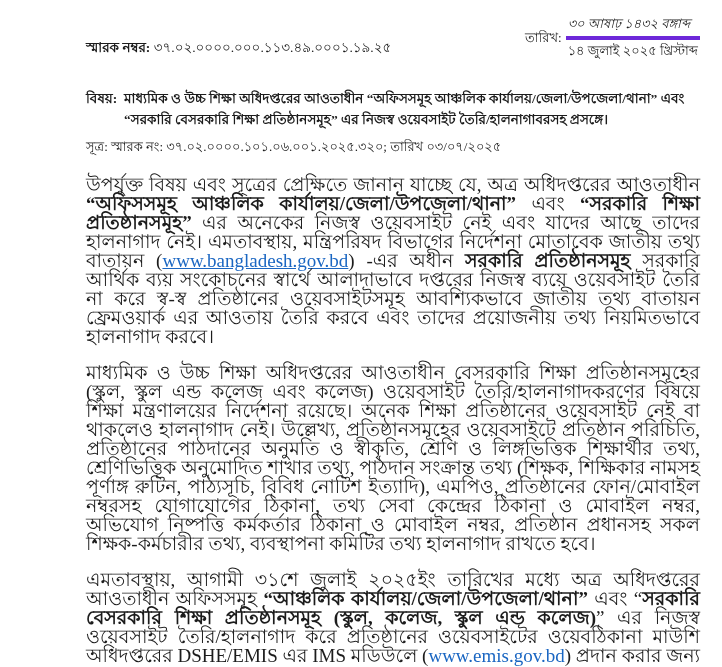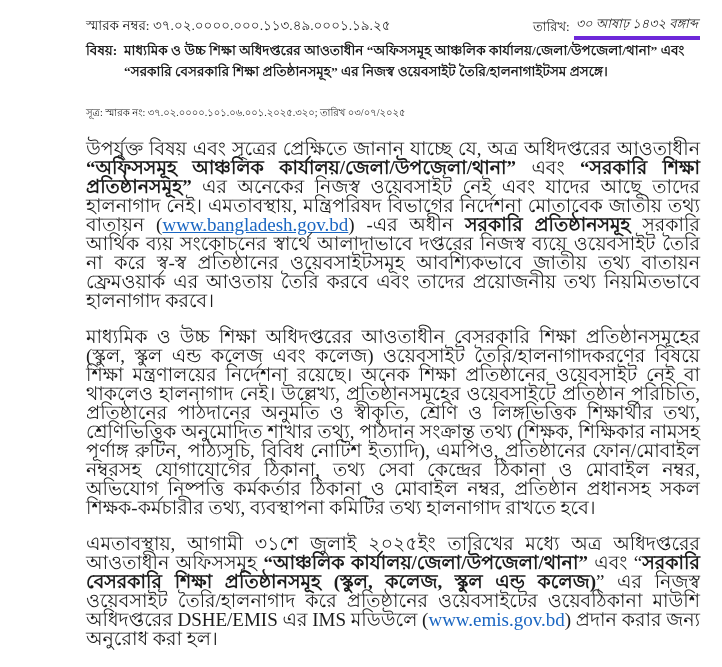--- a/index.html
+++ b/index.html
@@ -14,39 +14,40 @@
     width: 722px; height: 667px;
     padding: 14px 22px 8px 86px;
   }
   
   .header-row {
     display: flex;
     justify-content: space-between;
     align-items: flex-end;
   }
   .memo-line { font-size: 13.5px; padding-bottom: 2px; white-space: nowrap; }
-  .memo-line .label { font-weight: normal; }
+  .memo-line .label { font-weight: bold; }
   .date-block {
     display: flex; align-items: center;
     font-size: 13px; white-space: nowrap;
   }
   .date-label { margin-right: 4px; }
   .date-stack { display: inline-block; text-align: left; }
   .date-top { border-bottom: 4px solid #6d28d9; padding: 0 2px 1px 2px; font-style: italic; }
   .date-bottom { padding: 1px 2px 0 2px; }
   
   .subject-row {
     display: flex;
+    margin-top: 26px;
     font-weight: bold;
     font-size: 13.5px;
     line-height: 21px;
   }
   .subject-label { flex: 0 0 38px; }
   .subject-text { flex: 1; padding-right: 6px; }
-  .ref-line { margin-top: 23px; font-size: 10px; }
+  .ref-line { margin-top: 7px; font-size: 13px; }
   
   .para {
     margin-top: 17px;
     font-size: 19px;
     line-height: 19px;
     text-align: justify;
   }
   .para .bold { font-weight: bold; }
   a.doc-link { color: var(--link-color, #1a66c2); text-decoration: none; cursor: pointer; }
   a.doc-link.u { text-decoration: underline; }
@@ -67,27 +68,28 @@
 
   <div class="header-row">
     <div class="memo-line">
       <span class="label">স্মারক নম্বর:</span>
       <span>৩৭.০২.০০০০.০০০.১১৩.৪৯.০০০১.১৯.২৫</span>
     </div>
     <div class="date-block">
       <span class="date-label">তারিখ:</span>
       <span class="date-stack">
         <span class="date-top" style="display:block">৩০ আষাঢ় ১৪৩২ বঙ্গাব্দ</span>
+        <span class="date-bottom" style="display:block">১৪ জুলাই ২০২৫ খ্রিস্টাব্দ</span>
       </span>
     </div>
   </div>
 
   <div class="subject-row">
     <span class="subject-label">বিষয়:</span>
-    <span class="subject-text">মাধ্যমিক ও উচ্চ শিক্ষা অধিদপ্তরের আওতাধীন “অফিসসমূহ আঞ্চলিক কার্যালয়/জেলা/উপজেলা/থানা” এবং “সরকারি বেসরকারি শিক্ষা প্রতিষ্ঠানসমূহ” এর নিজস্ব ওয়েবসাইট তৈরি/হালনাগাইটসম প্রসঙ্গে।</span>
+    <span class="subject-text">মাধ্যমিক ও উচ্চ শিক্ষা অধিদপ্তরের আওতাধীন “অফিসসমূহ আঞ্চলিক কার্যালয়/জেলা/উপজেলা/থানা” এবং “সরকারি বেসরকারি শিক্ষা প্রতিষ্ঠানসমূহ” এর নিজস্ব ওয়েবসাইট তৈরি/হালনাগাবরসহ প্রসঙ্গে।</span>
   </div>
 
   <div class="ref-line">সূত্র: স্মারক নং: ৩৭.০২.০০০০.১০১.০৬.০০১.২০২৫.৩২০; তারিখ ০৩/০৭/২০২৫</div>
 
   <div class="para"><span>উপর্যুক্ত বিষয় এবং সূত্রের প্রেক্ষিতে জানান যাচ্ছে যে, অত্র অধিদপ্তরের আওতাধীন </span><span class="bold">“অফিসসমূহ আঞ্চলিক কার্যালয়/জেলা/উপজেলা/থানা”</span><span> এবং </span><span class="bold">“সরকারি শিক্ষা প্রতিষ্ঠানসমূহ”</span><span> এর অনেকের নিজস্ব ওয়েবসাইট নেই এবং যাদের আছে তাদের হালনাগাদ নেই। এমতাবস্থায়, মন্ত্রিপরিষদ বিভাগের নির্দেশনা মোতাবেক জাতীয় তথ্য বাতায়ন (</span><a class="doc-link u" href="#">www.bangladesh.gov.bd</a><span>) -এর অধীন </span><span class="bold">সরকারি প্রতিষ্ঠানসমূহ</span><span> সরকারি আর্থিক ব্যয় সংকোচনের স্বার্থে আলাদাভাবে দপ্তরের নিজস্ব ব্যয়ে ওয়েবসাইট তৈরি না করে স্ব-স্ব প্রতিষ্ঠানের ওয়েবসাইটসমূহ আবশ্যিকভাবে জাতীয় তথ্য বাতায়ন ফ্রেমওয়ার্ক এর আওতায় তৈরি করবে এবং তাদের প্রয়োজনীয় তথ্য নিয়মিতভাবে হালনাগাদ করবে।</span></div>
   <div class="para"><span>মাধ্যমিক ও উচ্চ শিক্ষা অধিদপ্তরের আওতাধীন বেসরকারি শিক্ষা প্রতিষ্ঠানসমূহের (স্কুল, স্কুল এন্ড কলেজ এবং কলেজ) ওয়েবসাইট তৈরি/হালনাগাদকরণের বিষয়ে শিক্ষা মন্ত্রণালয়ের নির্দেশনা রয়েছে। অনেক শিক্ষা প্রতিষ্ঠানের ওয়েবসাইট নেই বা থাকলেও হালনাগাদ নেই। উল্লেখ্য, প্রতিষ্ঠানসমূহের ওয়েবসাইটে প্রতিষ্ঠান পরিচিতি, প্রতিষ্ঠানের পাঠদানের অনুমতি ও স্বীকৃতি, শ্রেণি ও লিঙ্গভিত্তিক শিক্ষার্থীর তথ্য, শ্রেণিভিত্তিক অনুমোদিত শাখার তথ্য, পাঠদান সংক্রান্ত তথ্য (শিক্ষক, শিক্ষিকার নামসহ পূর্ণাঙ্গ রুটিন, পাঠ্যসূচি, বিবিধ নোটিশ ইত্যাদি), এমপিও, প্রতিষ্ঠানের ফোন/মোবাইল নম্বরসহ যোগাযোগের ঠিকানা, তথ্য সেবা কেন্দ্রের ঠিকানা ও মোবাইল নম্বর, অভিযোগ নিষ্পত্তি কর্মকর্তার ঠিকানা ও মোবাইল নম্বর, প্রতিষ্ঠান প্রধানসহ সকল শিক্ষক-কর্মচারীর তথ্য, ব্যবস্থাপনা কমিটির তথ্য হালনাগাদ রাখতে হবে।</span></div>
   <div class="para"><span>এমতাবস্থায়, আগামী ৩১শে জুলাই ২০২৫ইং তারিখের মধ্যে অত্র অধিদপ্তরের আওতাধীন অফিসসমূহ </span><span class="bold">“আঞ্চলিক কার্যালয়/জেলা/উপজেলা/থানা”</span><span> এবং “</span><span class="bold">সরকারি বেসরকারি শিক্ষা প্রতিষ্ঠানসমূহ (স্কুল, কলেজ, স্কুল এন্ড কলেজ)</span><span>” এর নিজস্ব ওয়েবসাইট তৈরি/হালনাগাদ করে প্রতিষ্ঠানের ওয়েবসাইটের ওয়েবঠিকানা মাউশি অধিদপ্তরের DSHE/EMIS এর IMS মডিউলে (</span><a class="doc-link" href="#">www.emis.gov.bd</a><span>) প্রদান করার জন্য অনুরোধ করা হল।</span></div>
 
   <div class="sig-block">
     <svg class="sig-image" width="140" height="40" viewBox="0 0 140 40" fill="none" xmlns="http://www.w3.org/2000/svg">

